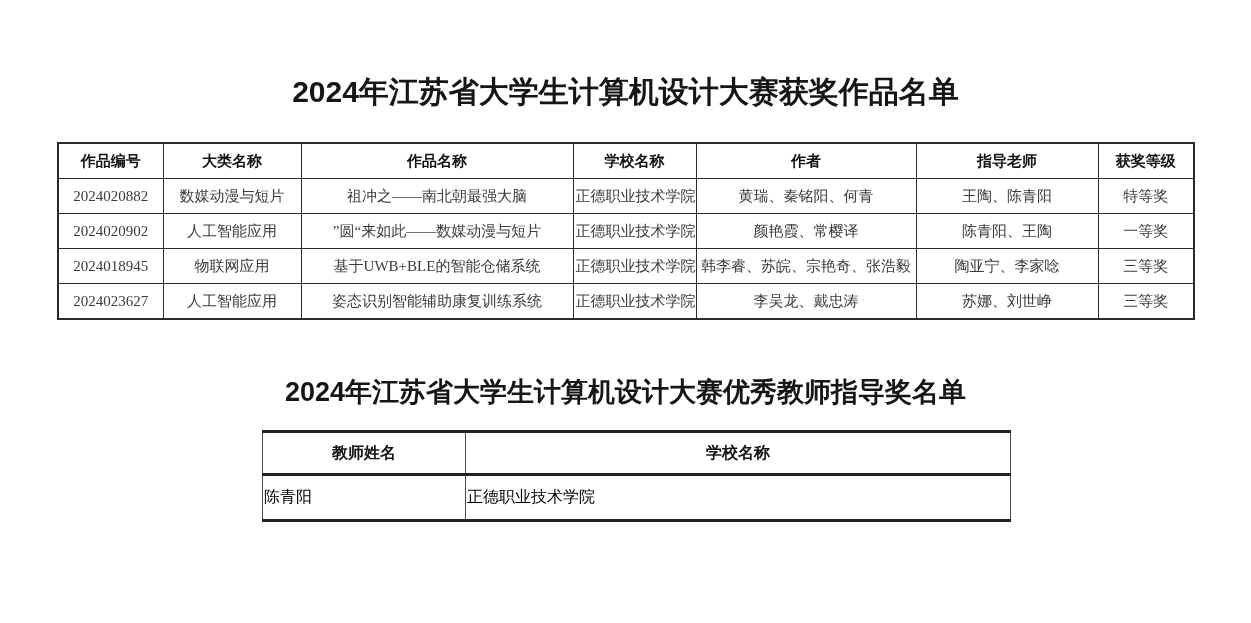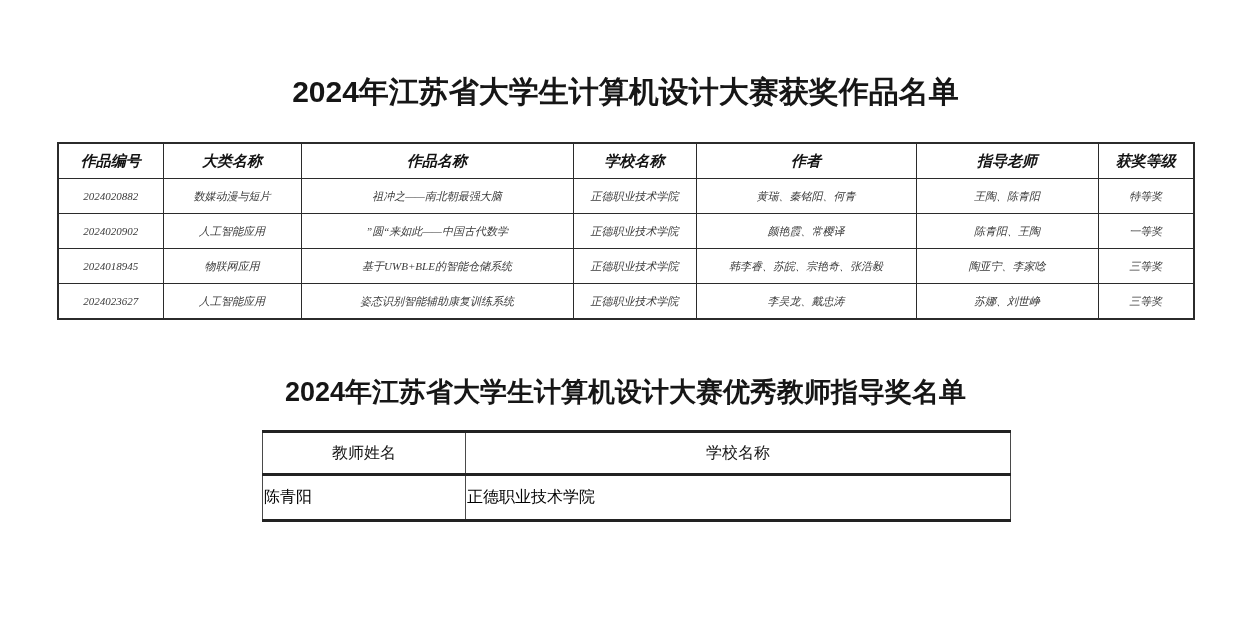--- a/index.html
+++ b/index.html
@@ -36,56 +36,55 @@
   table {
     border-collapse: collapse;
     table-layout: fixed;
     position: absolute;
   }
   .awards-table {
     top: 142px;
     left: 57px;
     width: 1136px;
     border: 2px solid #2b2b2b;
-    font-style: italic;
   }
   .awards-table th, .awards-table td {
     border: 1px solid #2b2b2b;
     height: 34px;
     text-align: center;
     vertical-align: middle;
     white-space: nowrap;
     overflow: hidden;
     padding: 0 2px;
   }
   .awards-table th {
     font-size: 15px;
     font-weight: bold;
     color: #141414;
   }
   .awards-table td {
-    font-size: 11px;
+    font-size: 15px;
     font-weight: normal;
     color: #3a3a3a;
   }
   .teachers-table {
     top: 430px;
     left: 262px;
     width: 748px;
     border-top: 3px solid #222222;
     border-bottom: 3px solid #222222;
     border-left: 1px solid #4a4a4a;
     border-right: 1px solid #4a4a4a;
   }
   .teachers-table th {
     border: 1px solid #4a4a4a;
     border-bottom: 3px solid #222222;
     height: 38px;
     font-size: 16px;
-    font-weight: normal;
+    font-weight: bold;
     color: #141414;
     text-align: center;
     vertical-align: middle;
   }
   .teachers-table td {
     border: 1px solid #4a4a4a;
     height: 41px;
     font-size: 16px;
     color: #000000;
     vertical-align: middle;
@@ -123,21 +122,21 @@
       <td>数媒动漫与短片</td>
       <td>祖冲之——南北朝最强大脑</td>
       <td>正德职业技术学院</td>
       <td>黄瑞、秦铭阳、何青</td>
       <td>王陶、陈青阳</td>
       <td>特等奖</td>
     </tr>
     <tr>
       <td>2024020902</td>
       <td>人工智能应用</td>
-      <td>”圆“来如此——中国古代数学</td>
+      <td>”圆“来如此——数媒动漫与短片</td>
       <td>正德职业技术学院</td>
       <td>颜艳霞、常樱译</td>
       <td>陈青阳、王陶</td>
       <td>一等奖</td>
     </tr>
     <tr>
       <td>2024018945</td>
       <td>物联网应用</td>
       <td>基于UWB+BLE的智能仓储系统</td>
       <td>正德职业技术学院</td>

